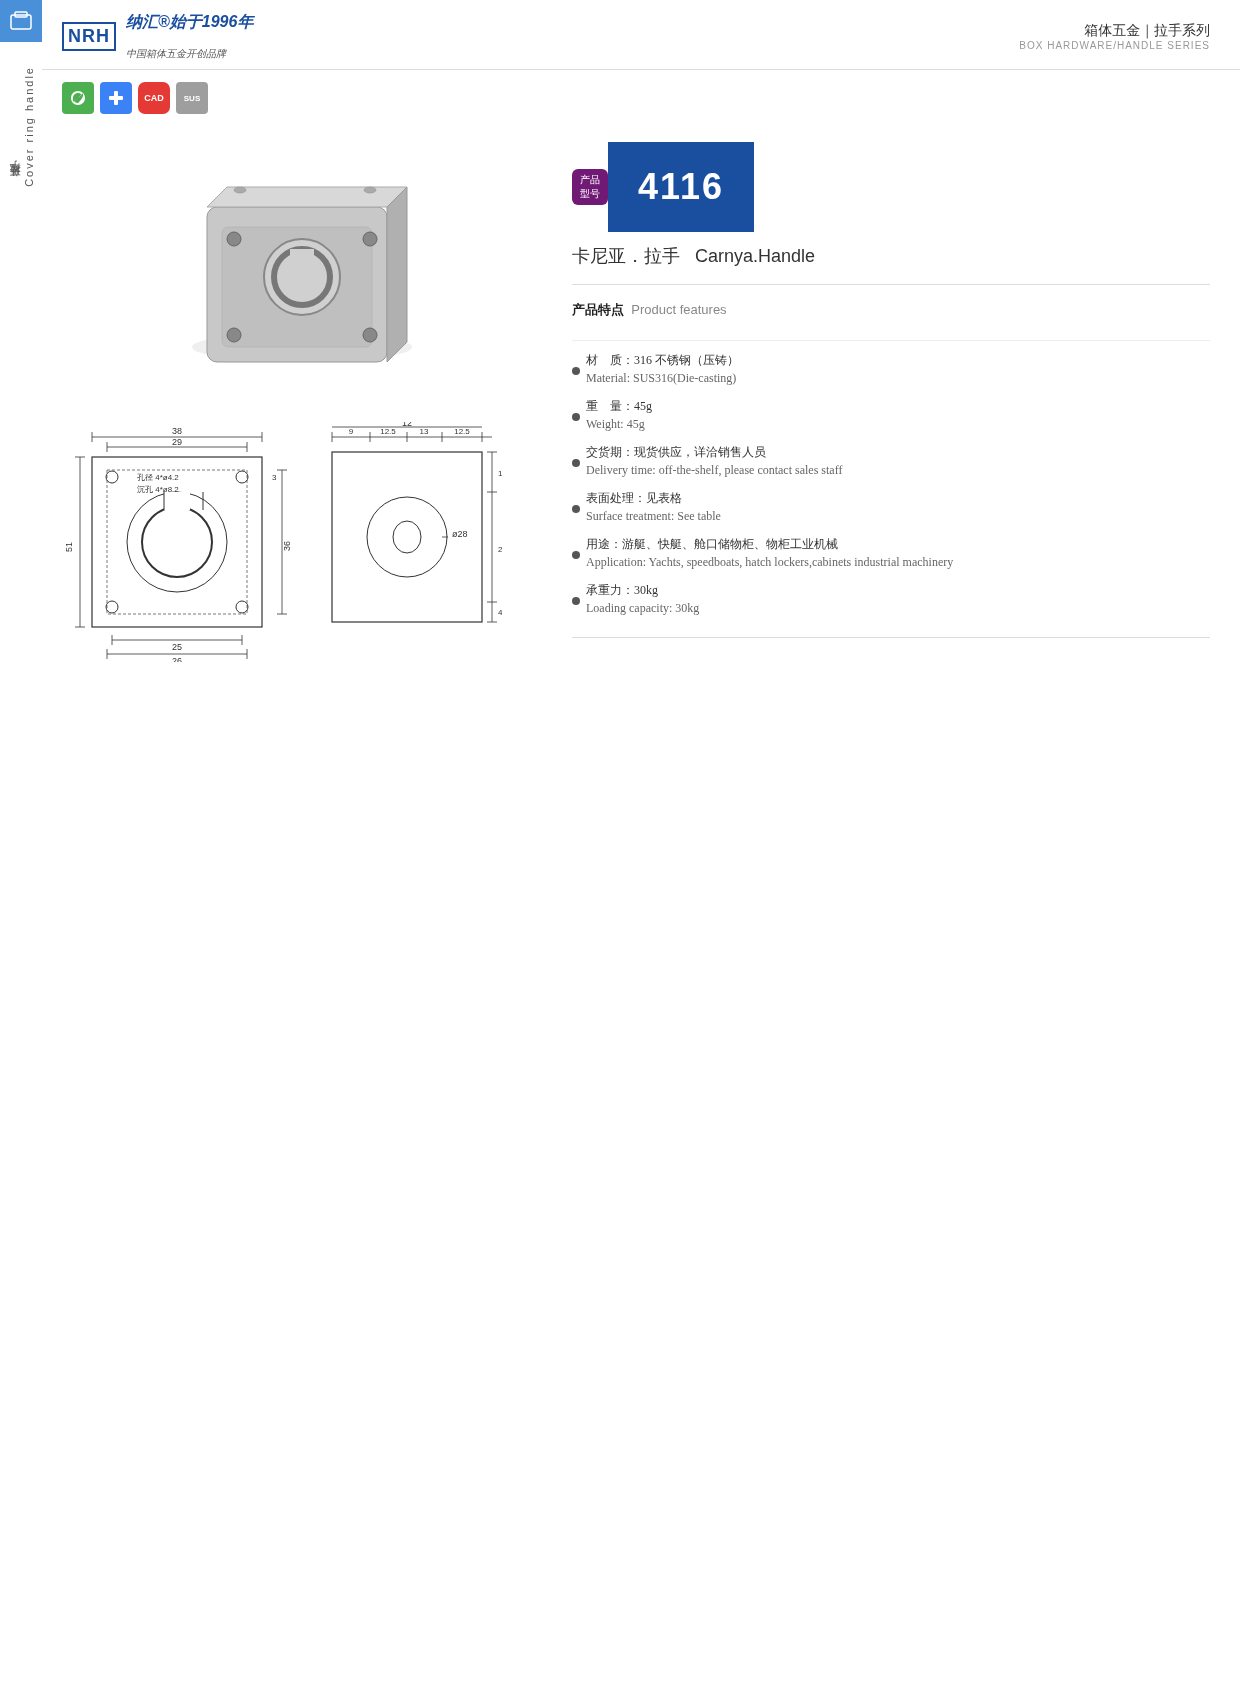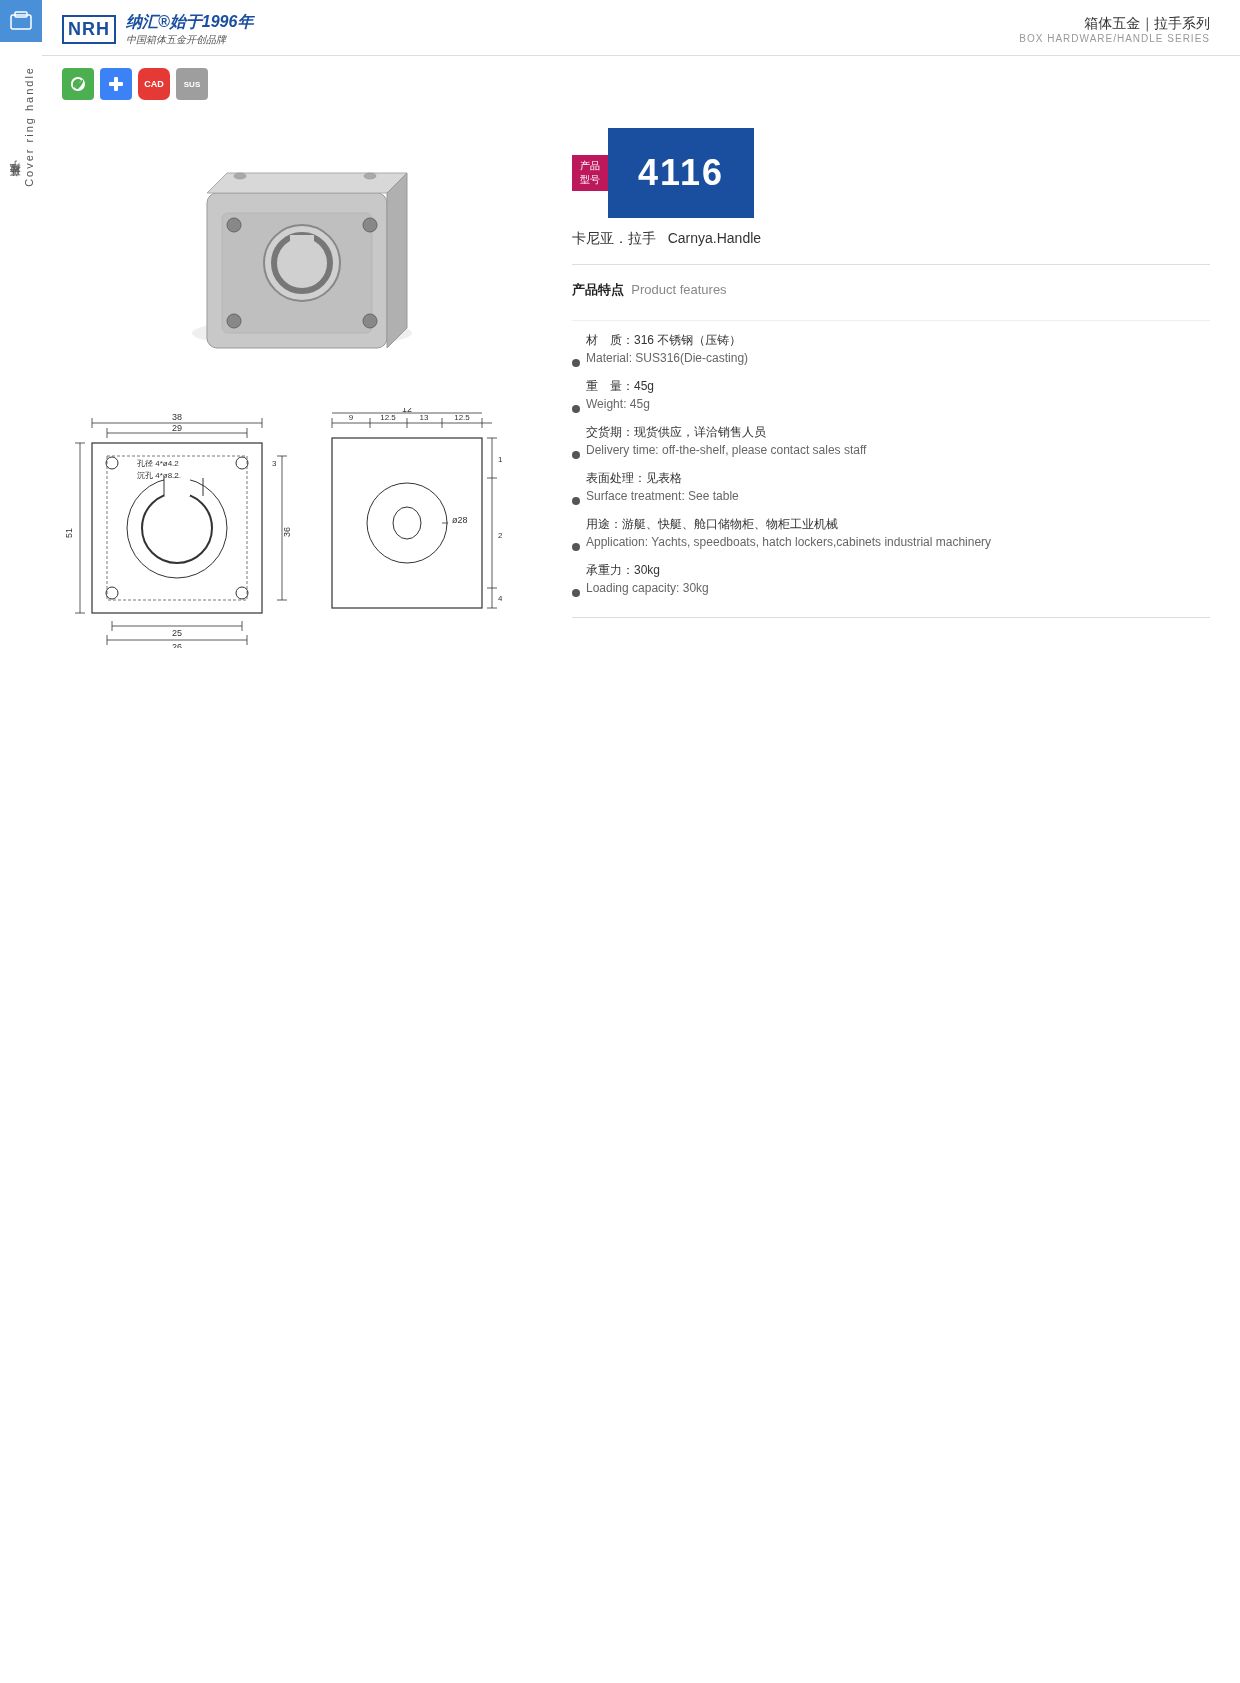--- a/index.html
+++ b/index.html
@@ -84,20 +84,21 @@
       font-style: italic;
     }
     .brand-main {
       font-size: 16px;
       font-weight: bold;
       color: #1a4fa0;
     }
     .brand-sub {
       font-size: 10px;
       color: #555;
+      margin-top: 14px;
     }
     .header-right {
       text-align: right;
     }
     .series-cn {
       font-size: 14px;
       color: #333;
     }
     .series-en {
       font-size: 10px;
@@ -169,62 +170,64 @@
     }
 
     
     .product-number-row {
       display: flex;
       align-items: center;
       gap: 0;
       margin-bottom: 12px;
     }
     .product-label-box {
-      background: #be185d;
+      background: #701a75;
       color: #fff;
       font-size: 10px;
       padding: 4px 8px;
       display: flex;
       flex-direction: column;
       align-items: center;
       line-height: 1.4;
+      border-radius: 6px;
     }
     .product-number-box {
       background: #1a4fa0;
       color: #fff;
       font-size: 36px;
       font-weight: bold;
       padding: 24px 30px;
       letter-spacing: 2px;
     }
 
     .product-name {
-      font-size: 14px;
+      font-size: 18px;
       color: #333;
       margin-bottom: 16px;
     }
 
     .section-title {
       font-size: 13px;
       font-weight: bold;
       color: #222;
       margin-bottom: 10px;
       border-bottom: 1px solid #eee;
       padding-bottom: 21px;
     }
 
     .feature-list {
       list-style: none;
       margin-bottom: 16px;
     }
     .feature-item {
       display: flex;
-      align-items: flex-end;
+      align-items: center;
       margin-bottom: 10px;
       gap: 6px;
+      font-family: Liberation Serif, serif;
     }
     .bullet {
       width: 8px;
       height: 8px;
       border-radius: 50%;
       background: #555;
       margin-top: 4px;
       flex-shrink: 0;
     }
     .feature-text {

